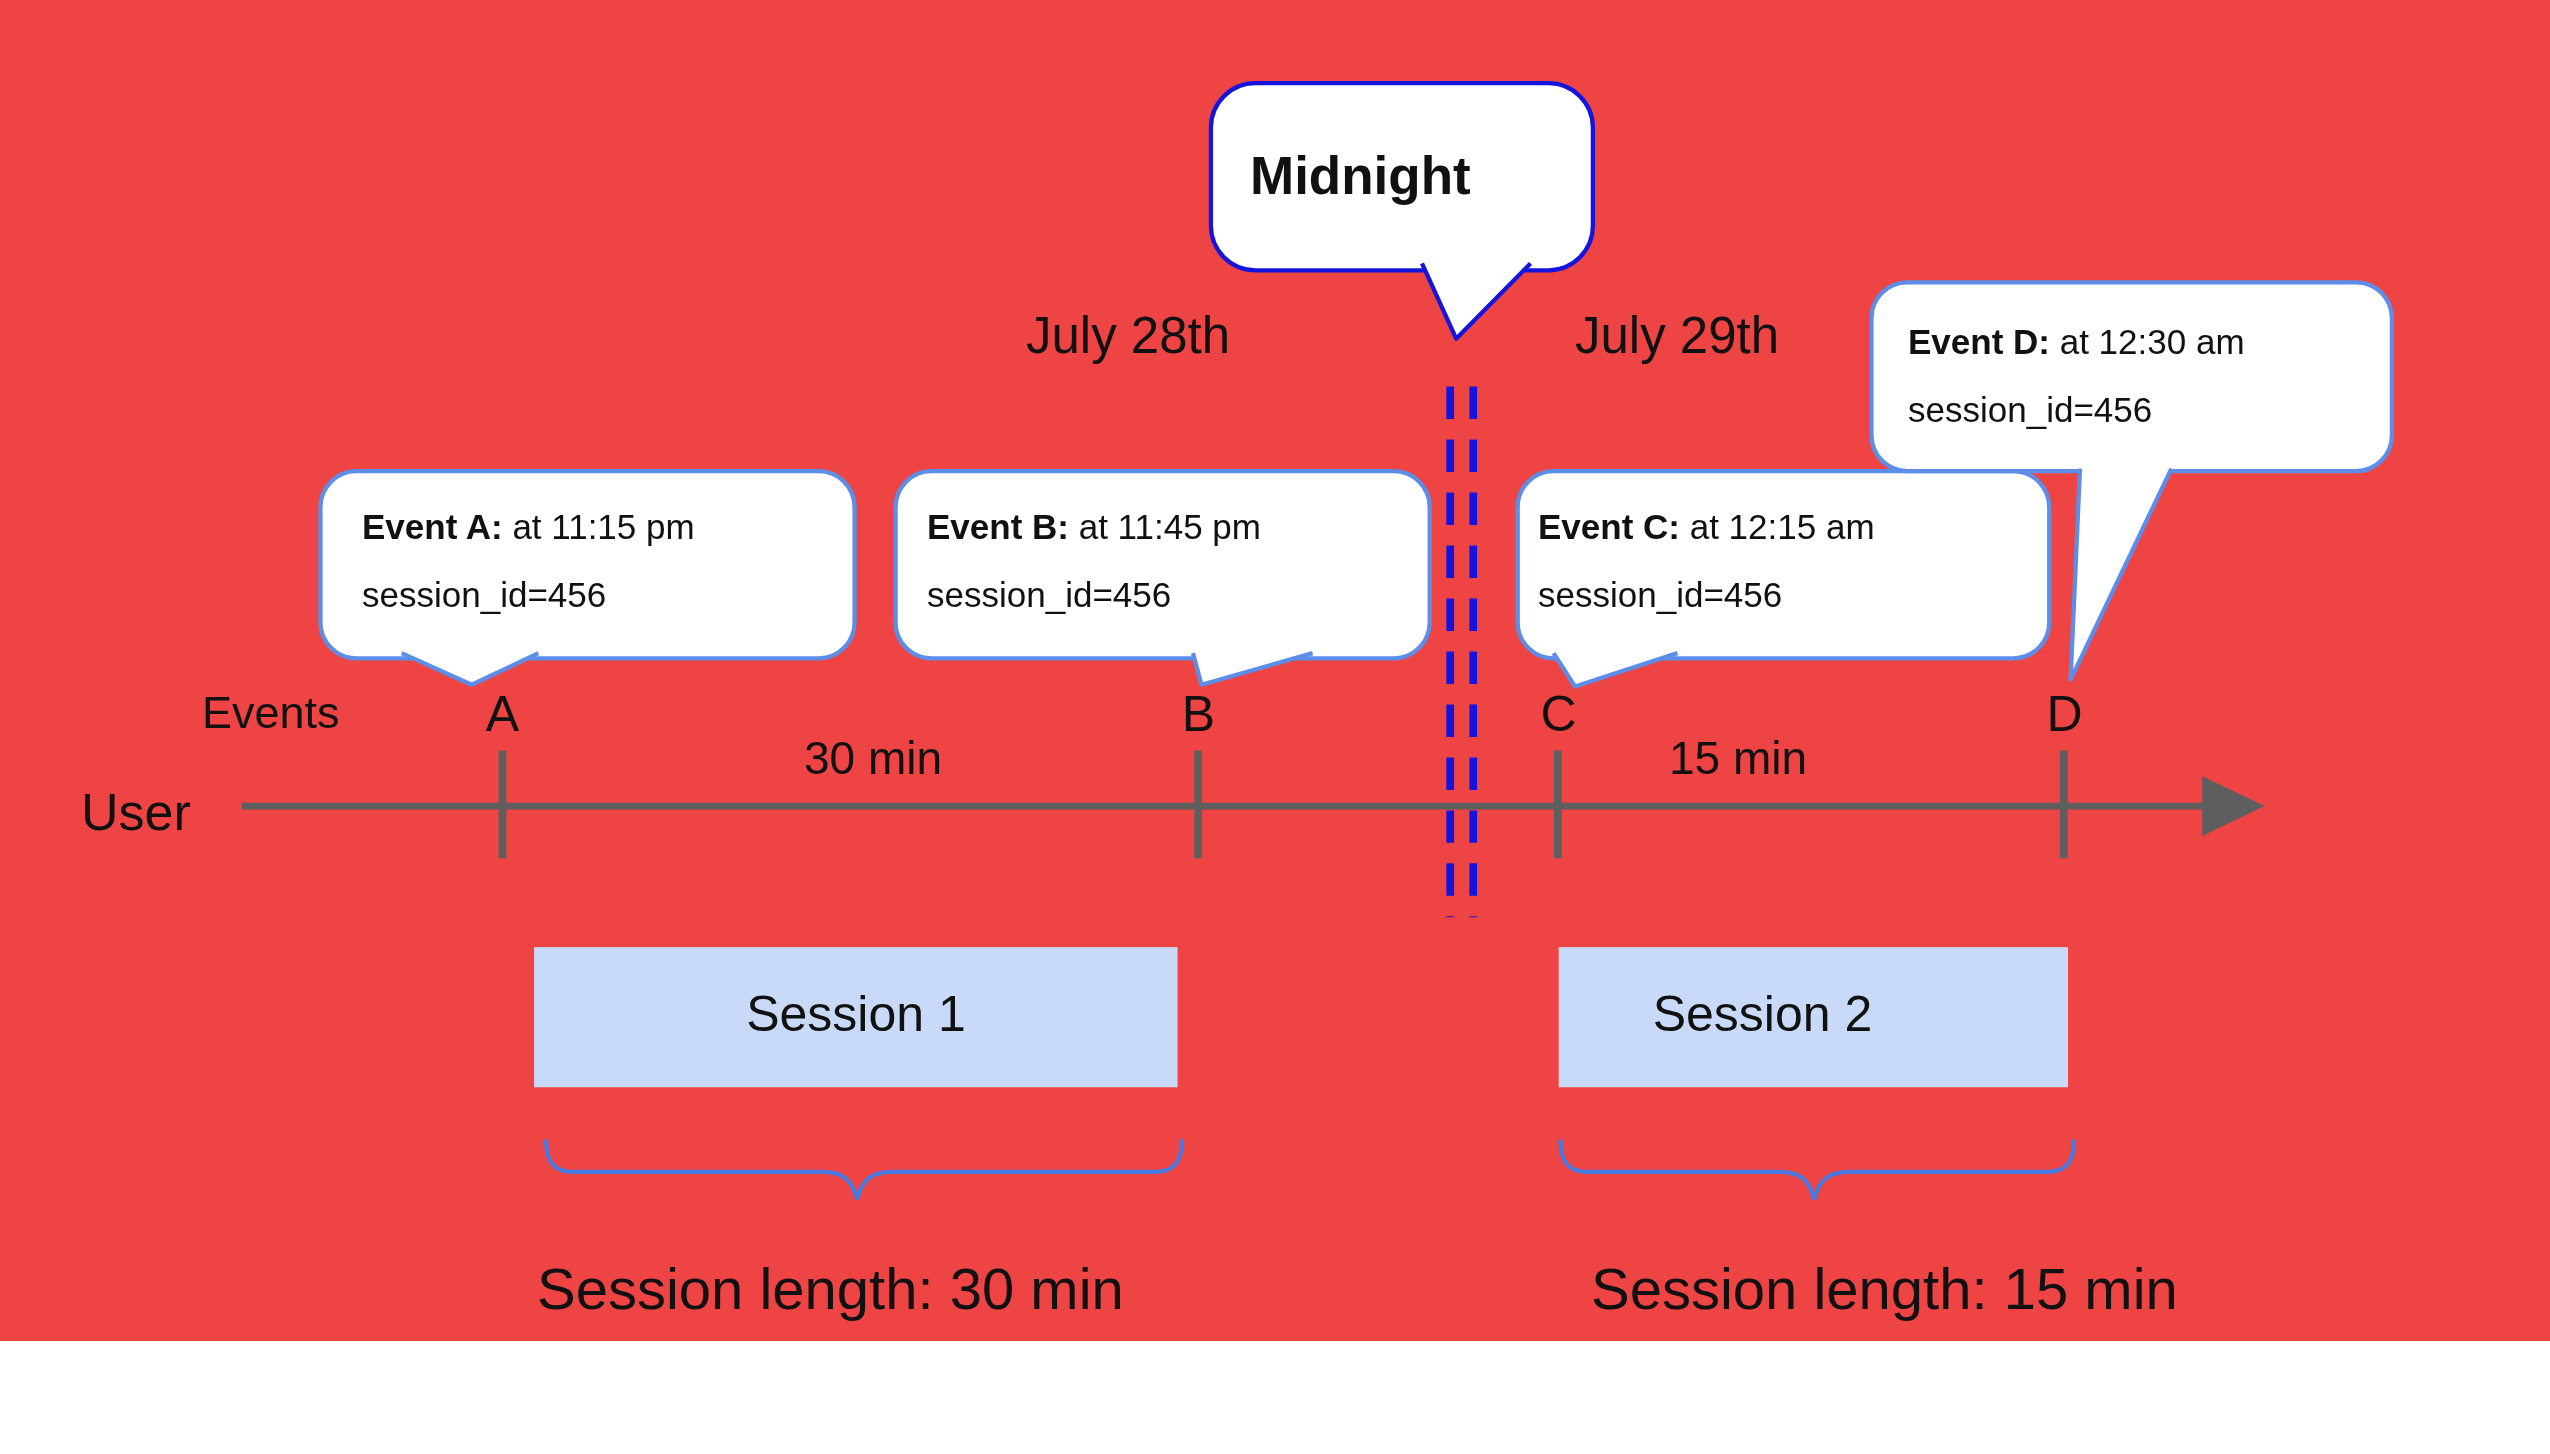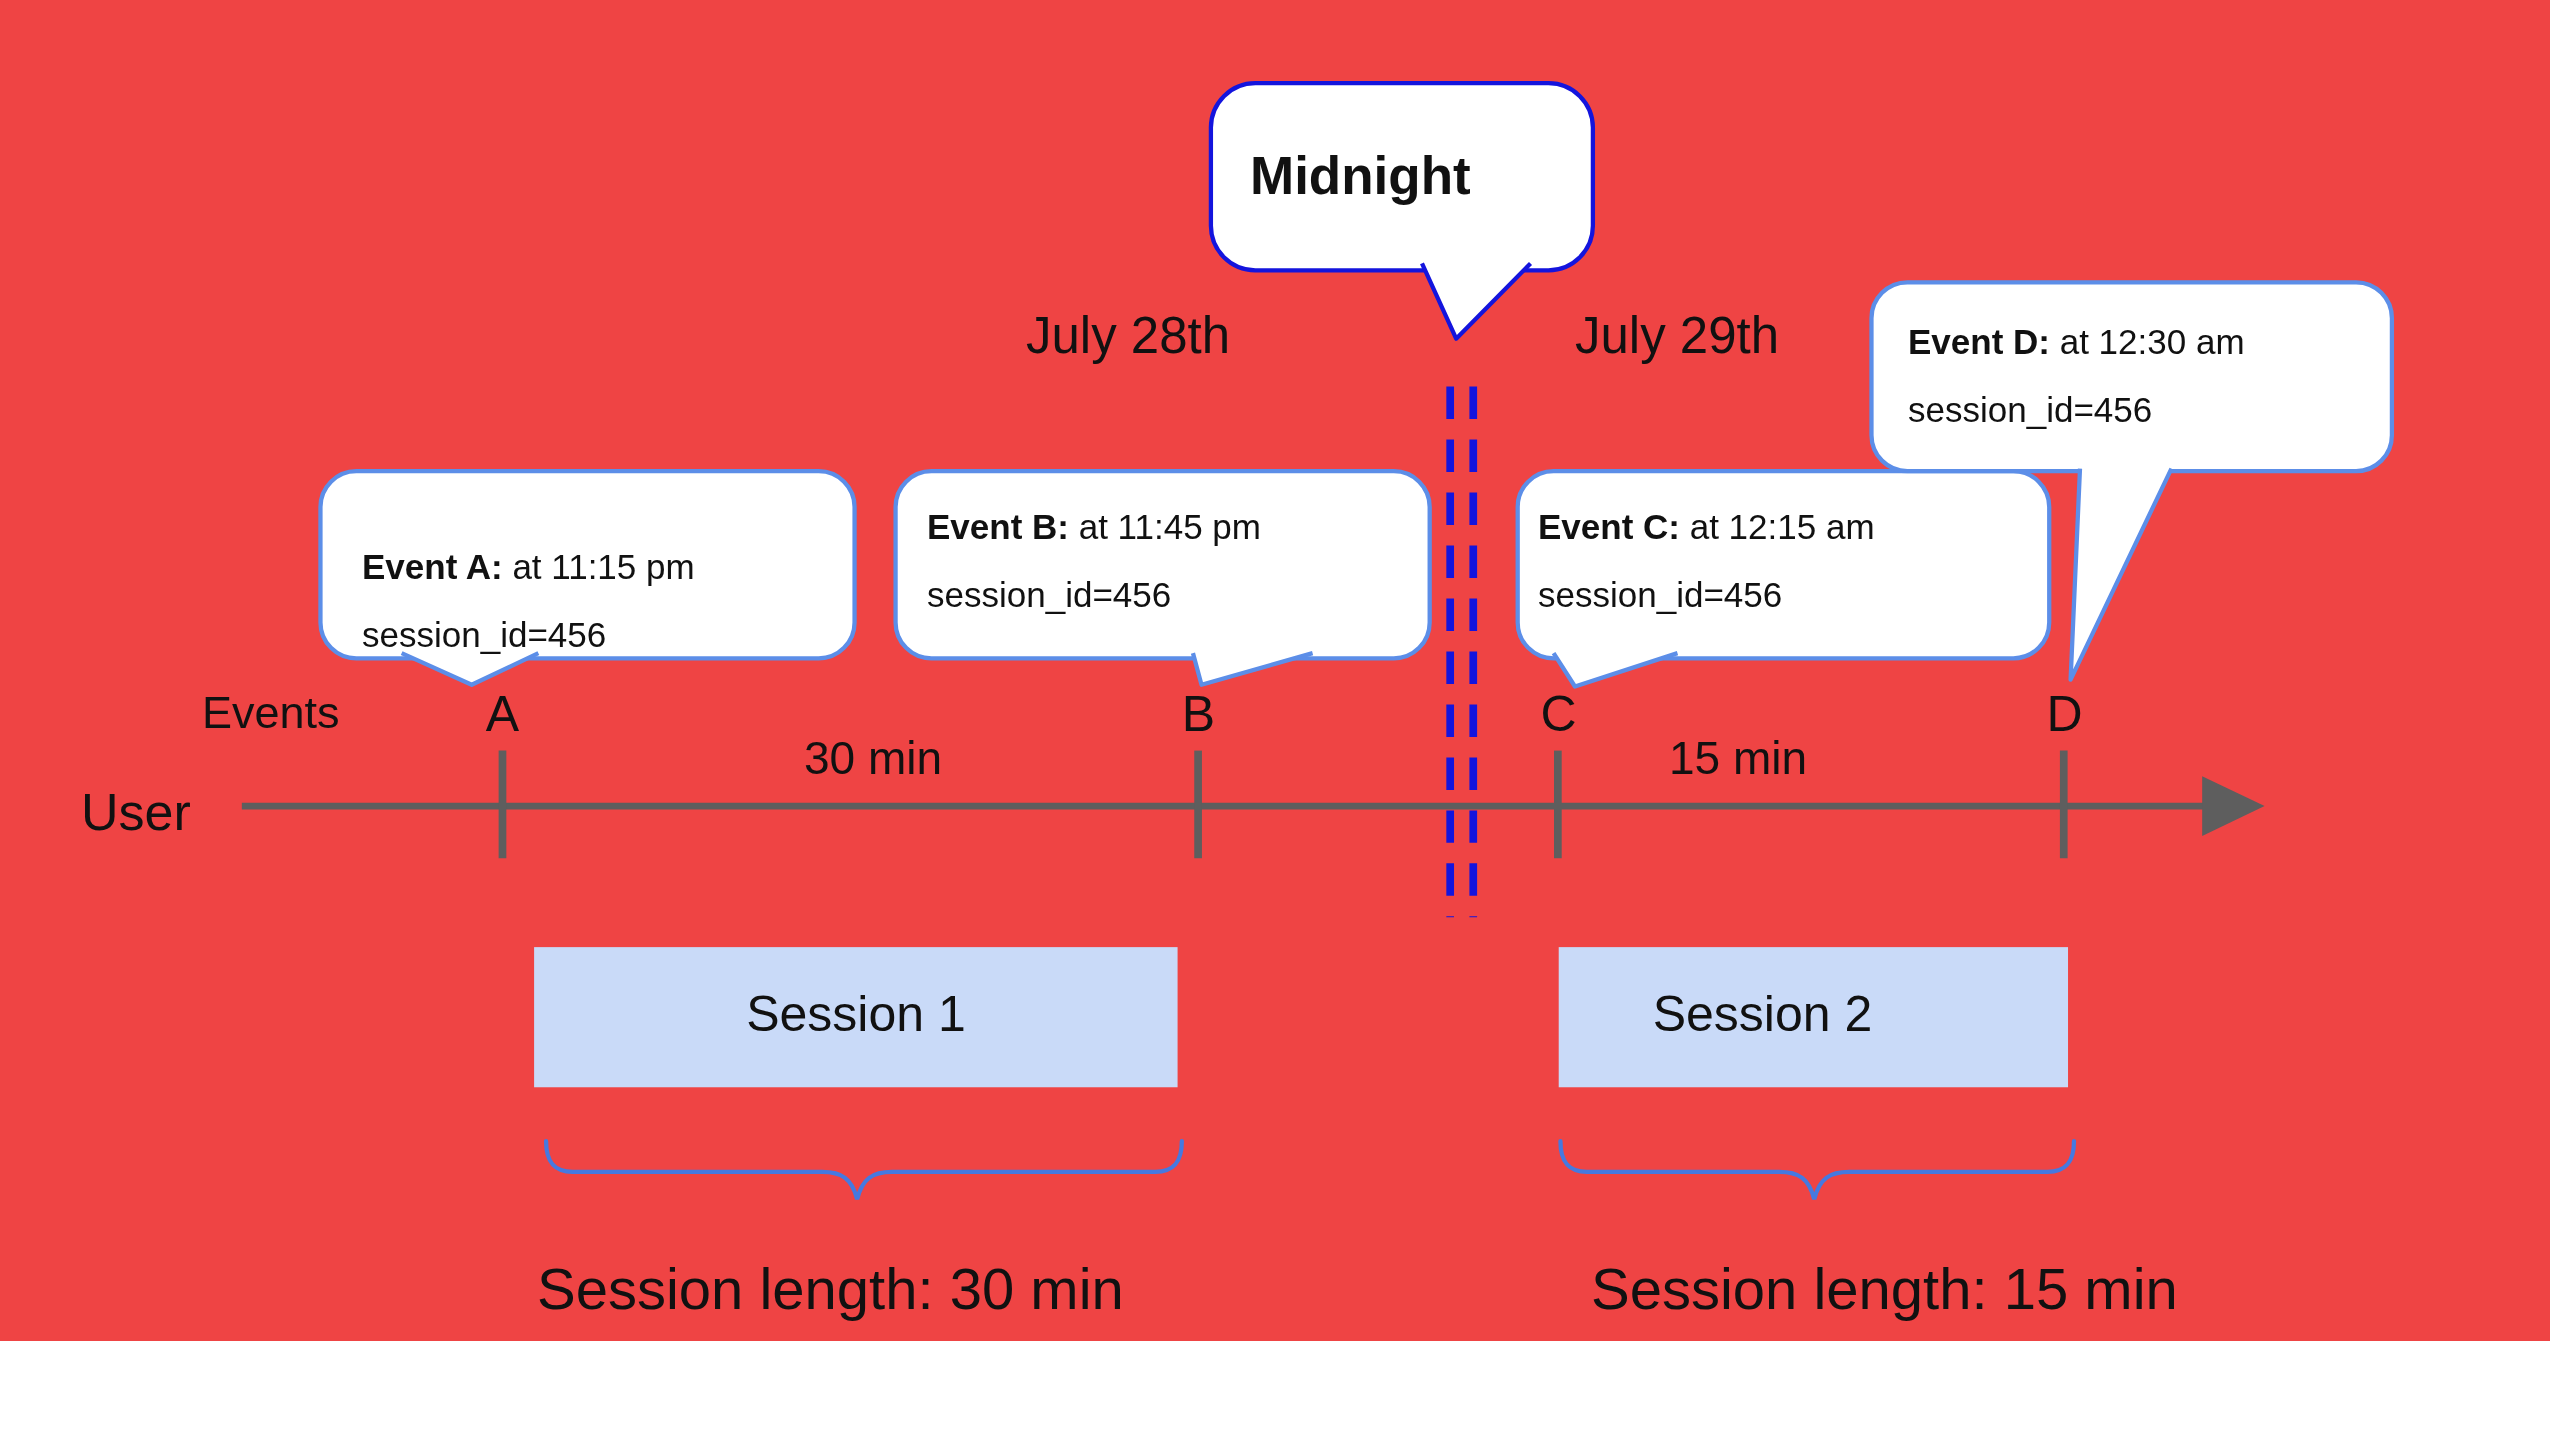--- a/index.html
+++ b/index.html
@@ -63,21 +63,21 @@
 
     <path d="M 639,1335 C 639,1359 648,1371 670,1371 L 962,1371 C 985,1371 997,1379 1003,1403 C 1009,1379 1021,1371 1044,1371 L 1352,1371 C 1374,1371 1383,1359 1383,1335" fill="none" stroke="#4679e0" stroke-width="5" stroke-linecap="round"></path>
     <path d="M 1826,1335 C 1826,1359 1835,1371 1857,1371 L 2082,1371 C 2105,1371 2117,1379 2123,1403 C 2129,1379 2141,1371 2164,1371 L 2396,1371 C 2418,1371 2427,1359 2427,1335" fill="none" stroke="#4679e0" stroke-width="5" stroke-linecap="round"></path>
   </svg>
 
   <div class="abs midnight-label" style="left:1250px;top:145px;">Midnight</div>
 
   <div class="abs date-label center" style="left:1017px;top:306px;width:222px;">July 28th</div>
   <div class="abs date-label center" style="left:1566px;top:306px;width:222px;">July 29th</div>
 
-  <div class="abs bubble-text" style="left:362px;top:493px;margin-top:40px;">
+  <div class="abs bubble-text" style="left:362px;top:493px;">
     <div><b>Event A:</b><span> at 11:15 pm</span></div>
     <div>session_id=456</div>
   </div>
 
   <div class="abs bubble-text" style="left:927px;top:493px;">
     <div><b>Event B:</b><span> at 11:45 pm</span></div>
     <div>session_id=456</div>
   </div>
 
   <div class="abs bubble-text" style="left:1538px;top:493px;">

